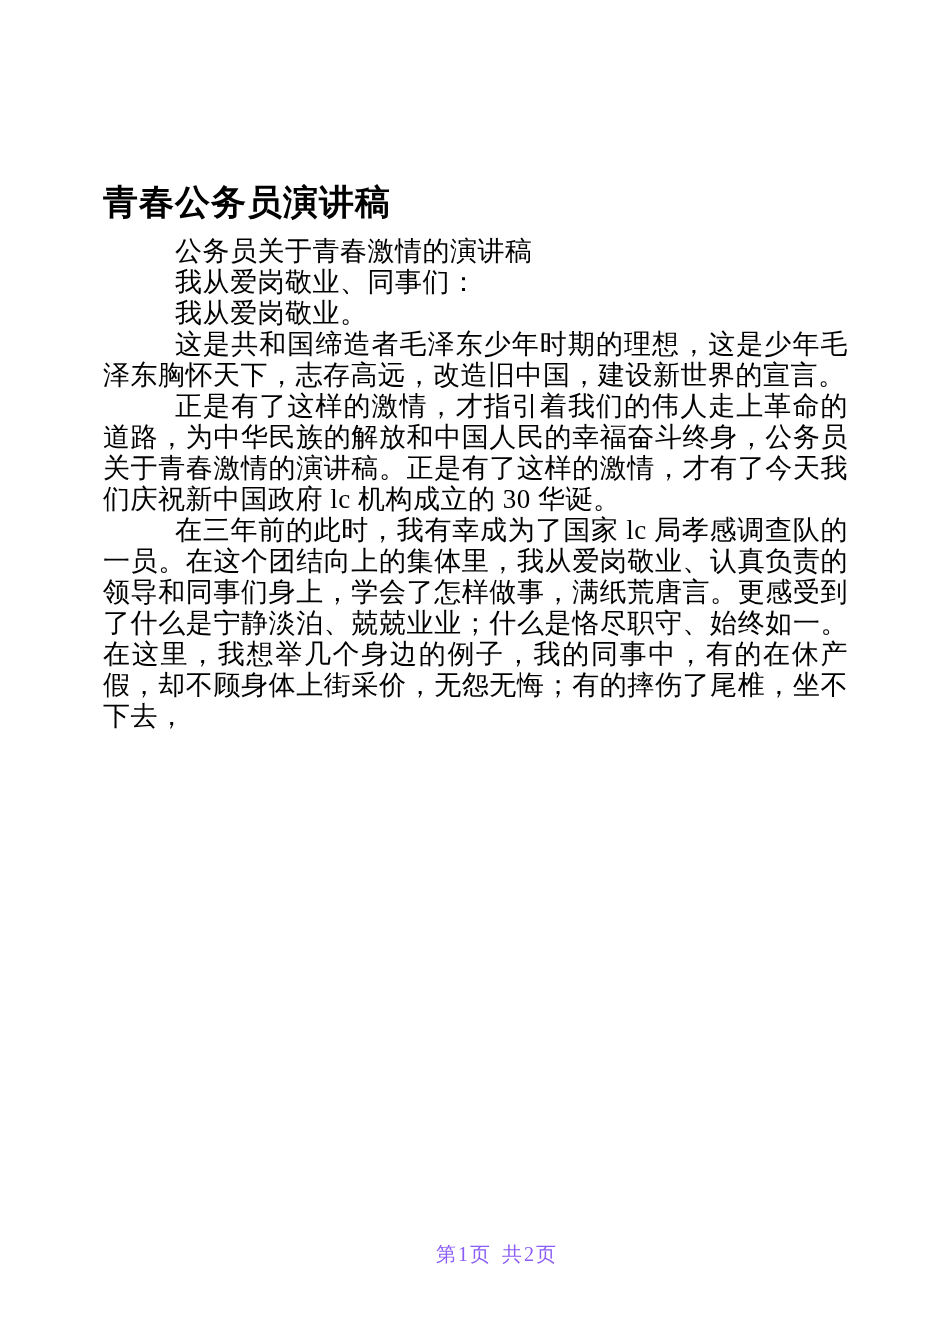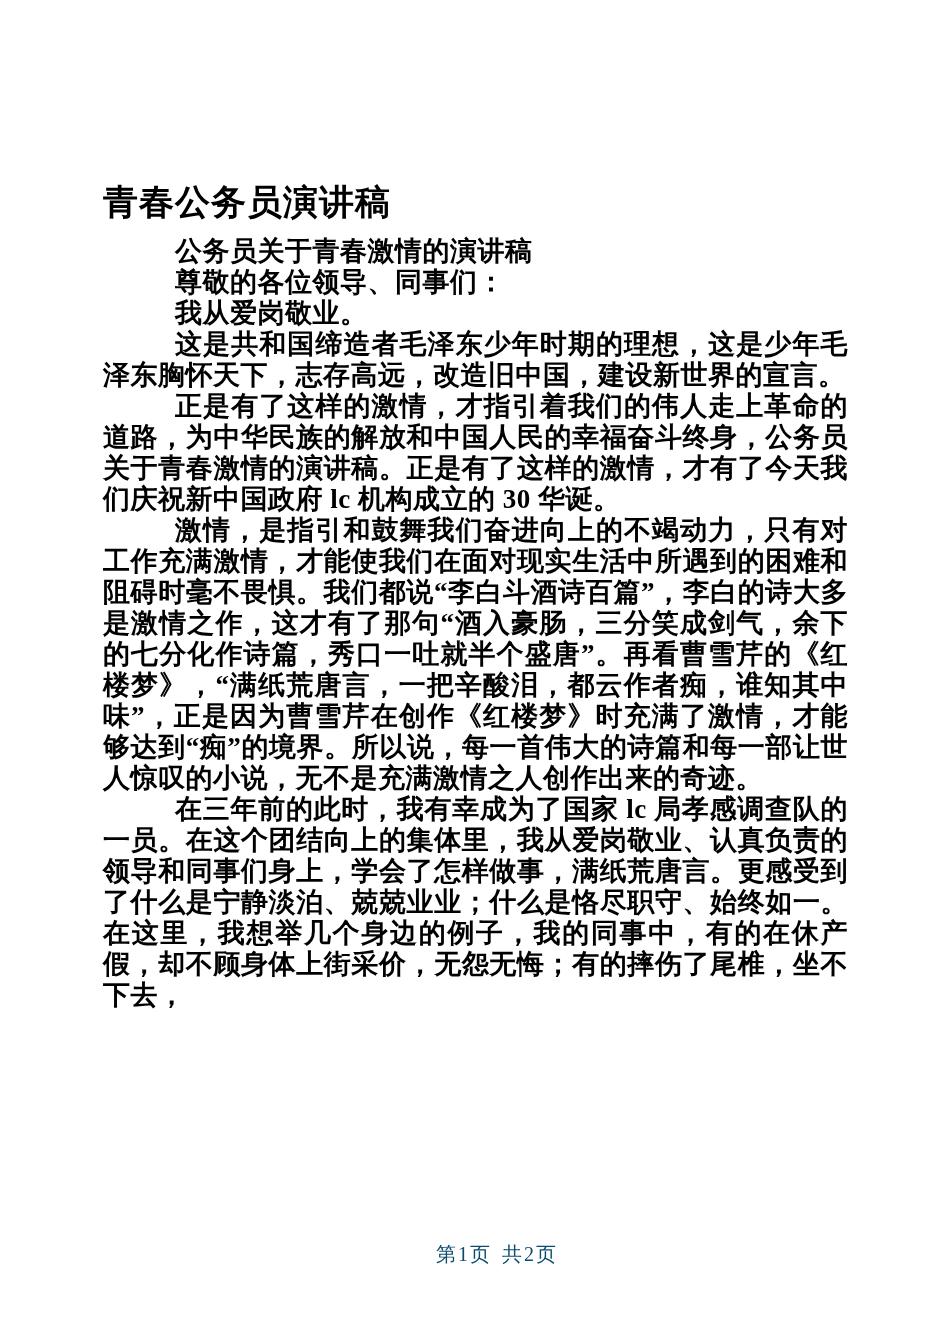--- a/index.html
+++ b/index.html
@@ -36,55 +36,53 @@
   }
   .doc-body p.para {
     margin: 0;
     padding: 0;
     font-size: 27px;
     line-height: 31px;
     letter-spacing: 0.5px;
     text-align: justify;
     text-indent: 72px;
     word-break: break-all;
-    font-weight: bold;
   }
   .doc-footer {
     position: absolute;
     top: 1242px;
     left: 0;
     width: 100%;
     text-align: center;
     font-size: 20px;
     line-height: 24px;
-    color: #0c4a6e;
+    color: #8b5cf6;
   }
   .doc-footer .footer-inner {
     display: inline-block;
     transform: translateX(22px);
     letter-spacing: 2px;
   }
   .doc-footer .footer-total {
     margin-left: 10px;
   }
 </style>
 </head>
 <body>
 
 <div class="page">
 
   <h1 class="doc-title">青春公务员演讲稿</h1>
 
   <div class="doc-body">
       <p class="para">公务员关于青春激情的演讲稿</p>
-      <p class="para">尊敬的各位领导、同事们：</p>
+      <p class="para">我从爱岗敬业、同事们：</p>
       <p class="para">我从爱岗敬业。</p>
       <p class="para">这是共和国缔造者毛泽东少年时期的理想，这是少年毛泽东胸怀天下，志存高远，改造旧中国，建设新世界的宣言。</p>
       <p class="para">正是有了这样的激情，才指引着我们的伟人走上革命的道路，为中华民族的解放和中国人民的幸福奋斗终身，公务员关于青春激情的演讲稿。正是有了这样的激情，才有了今天我们庆祝新中国政府 lc 机构成立的 30 华诞。</p>
-      <p class="para">激情，是指引和鼓舞我们奋进向上的不竭动力，只有对工作充满激情，才能使我们在面对现实生活中所遇到的困难和阻碍时毫不畏惧。我们都说“李白斗酒诗百篇”，李白的诗大多是激情之作，这才有了那句“酒入豪肠，三分笑成剑气，余下的七分化作诗篇，秀口一吐就半个盛唐”。再看曹雪芹的《红楼梦》，“满纸荒唐言，一把辛酸泪，都云作者痴，谁知其中味”，正是因为曹雪芹在创作《红楼梦》时充满了激情，才能够达到“痴”的境界。所以说，每一首伟大的诗篇和每一部让世人惊叹的小说，无不是充满激情之人创作出来的奇迹。</p>
       <p class="para">在三年前的此时，我有幸成为了国家 lc 局孝感调查队的一员。在这个团结向上的集体里，我从爱岗敬业、认真负责的领导和同事们身上，学会了怎样做事，满纸荒唐言。更感受到了什么是宁静淡泊、兢兢业业；什么是恪尽职守、始终如一。在这里，我想举几个身边的例子，我的同事中，有的在休产假，却不顾身体上街采价，无怨无悔；有的摔伤了尾椎，坐不下去，</p>
     </div>
 
   <div class="doc-footer">
     <span class="footer-inner">
       <span>第1页</span><span class="footer-total">共2页</span>
     </span>
   </div>
 
 </div>

